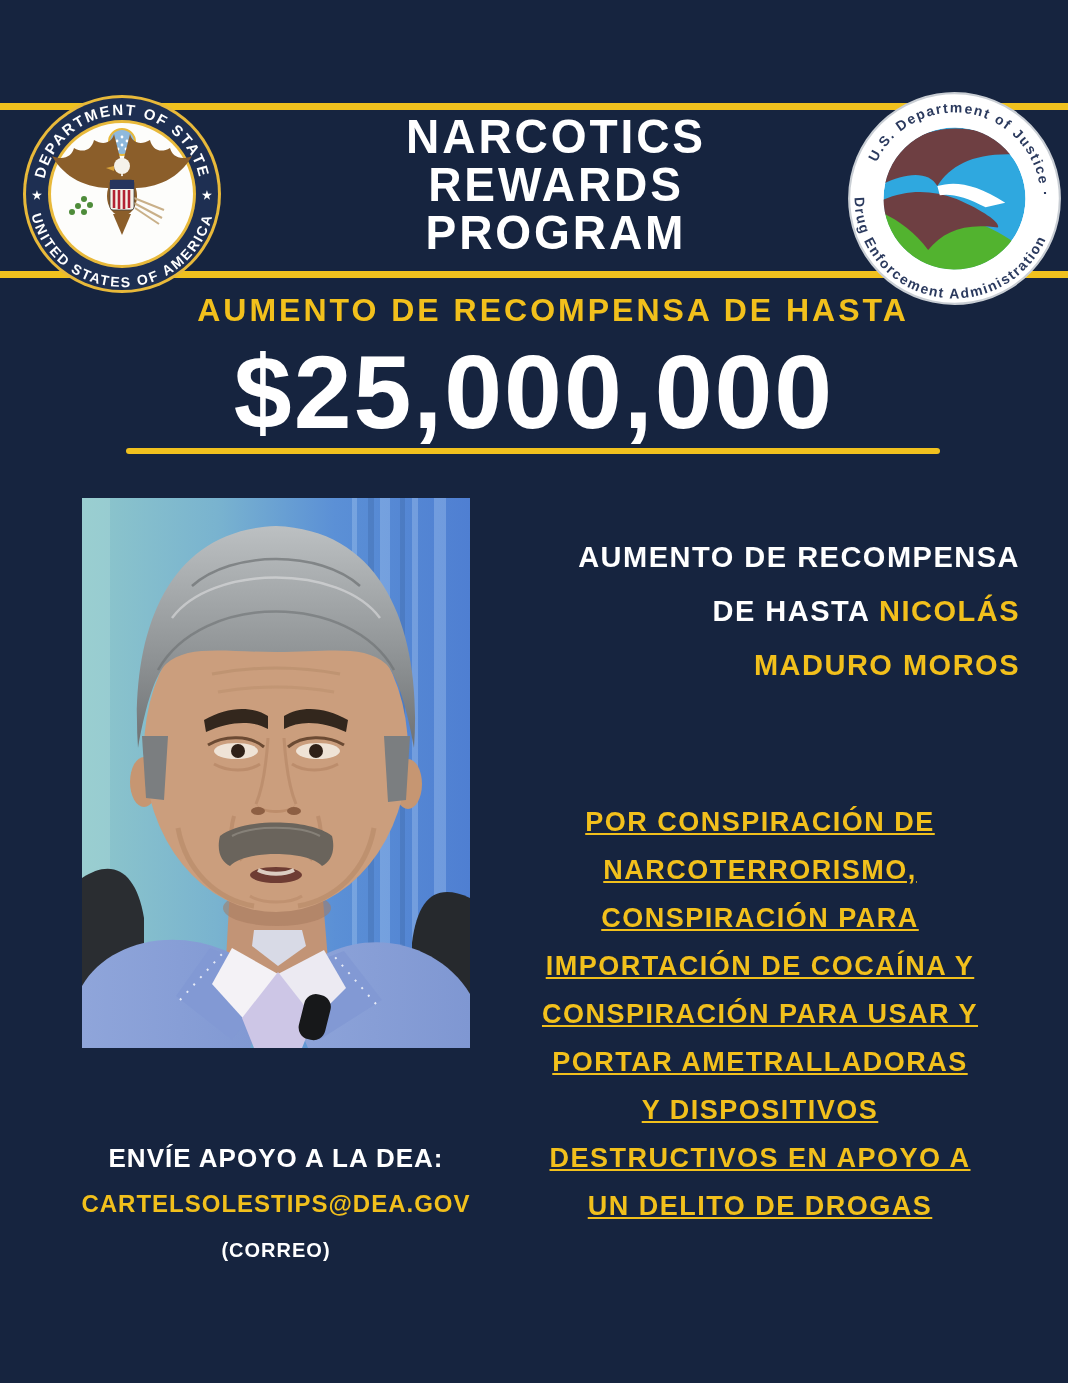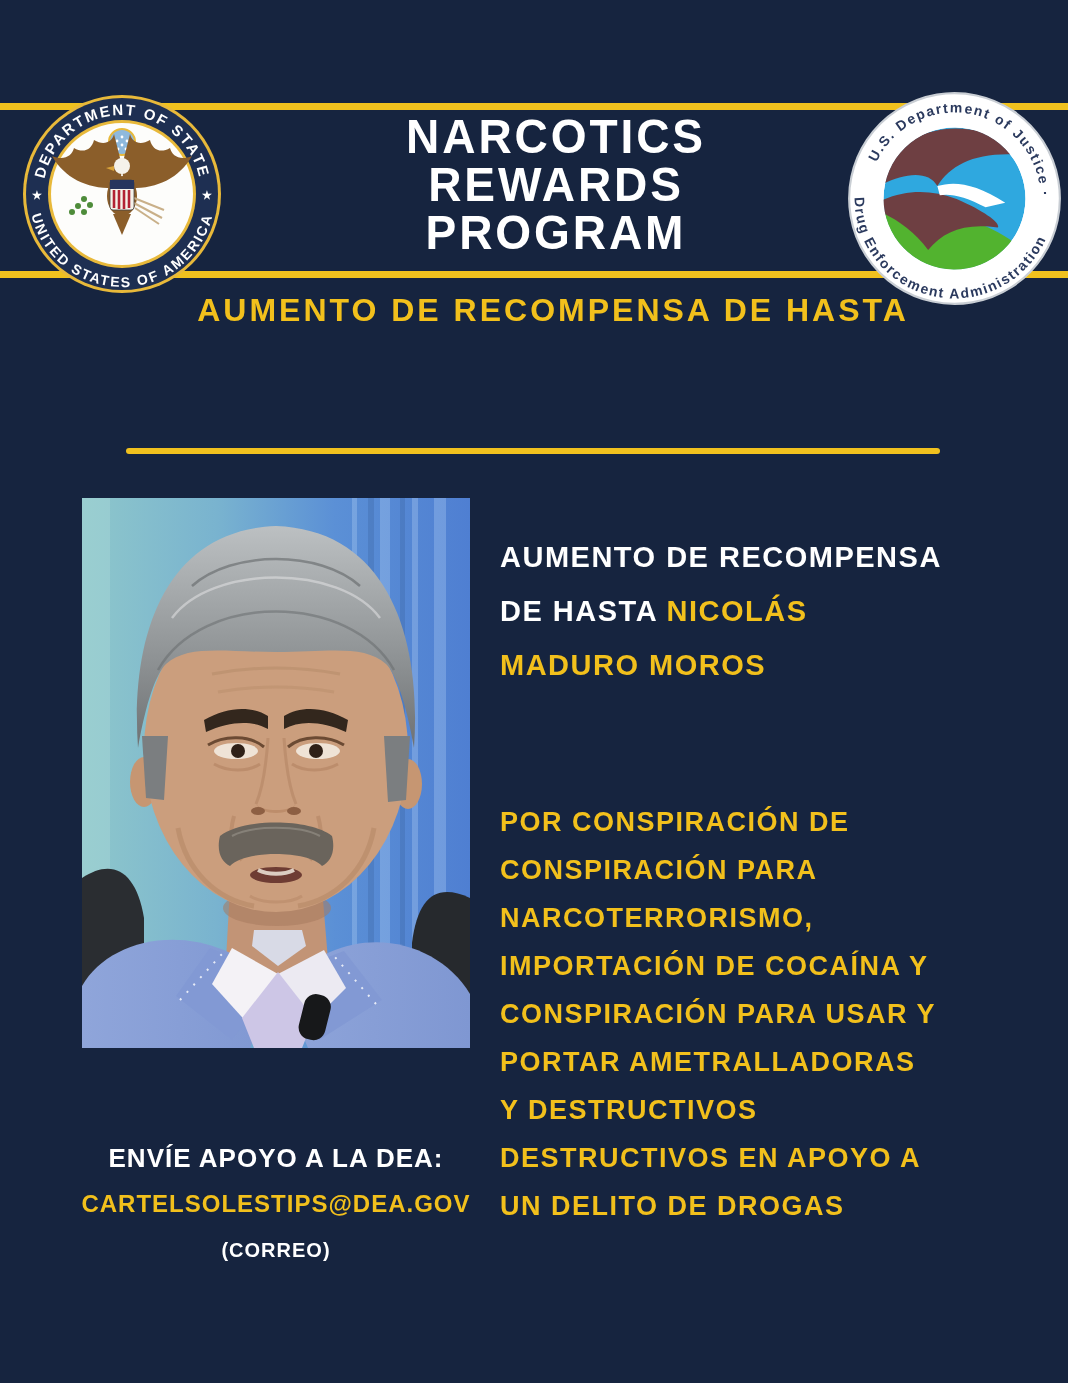--- a/index.html
+++ b/index.html
@@ -17,22 +17,22 @@
   .seal text{font-family:"Liberation Sans",sans-serif;}
   .title{position:absolute;left:0;right:0;top:113px;text-align:center;z-index:0;margin-left:44px;}
   .title-line{color:#FFFFFF;font-size:48px;line-height:48px;letter-spacing:3px;transform:scaleX(.96);transform-origin:center;}
   .yellow{color:#F2C01C;}
   .white{color:#FFFFFF;}
   .subtitle{position:absolute;left:0;right:0;top:292px;text-align:center;font-size:32px;letter-spacing:3px;padding-left:38px;}
   .amount{position:absolute;left:0;right:0;top:340px;text-align:center;color:#FFFFFF;font-size:104px;line-height:104px;letter-spacing:2px;}
   .amount-underline{position:absolute;left:126px;top:448px;width:814px;height:6px;background:#F0C11E;border-radius:3px;}
   .photo{position:absolute;left:82px;top:498px;width:388px;height:550px;margin:0;}
   .photo svg{display:block;width:388px;height:550px;}
-  .subject{position:absolute;left:500px;width:520px;top:530px;text-align:left;font-size:29px;line-height:54px;letter-spacing:1.5px;color:#FFFFFF;}
-  .charges{position:absolute;left:500px;width:520px;top:798px;text-align:left;font-size:27px;line-height:48px;letter-spacing:1.5px;}
+  .subject{position:absolute;left:500px;width:520px;top:530px;text-align:right;font-size:29px;line-height:54px;letter-spacing:1.5px;color:#FFFFFF;}
+  .charges{position:absolute;left:500px;width:520px;top:798px;text-align:center;font-size:27px;line-height:48px;letter-spacing:1.5px;text-decoration:underline;}
   .contact{position:absolute;left:46px;width:460px;top:1135px;text-align:center;line-height:46px;}
   .ct-intro{font-size:26px;letter-spacing:1px;}
   .ct-email{font-size:24px;letter-spacing:1px;}
   .ct-channel{font-size:20px;letter-spacing:1px;}
 </style>
 </head>
 <body>
 
 <div class="poster">
 
@@ -119,20 +119,21 @@
   </svg>
 
   <header class="title">
     <div class="title-line">NARCOTICS</div>
     <div class="title-line">REWARDS</div>
     <div class="title-line">PROGRAM</div>
   </header>
 
   <div class="subtitle yellow">AUMENTO DE RECOMPENSA DE HASTA</div>
 
+  <div class="amount">$25,000,000</div>
   <div class="amount-underline"></div>
 
   <figure class="photo">
     <svg viewBox="0 0 388 550">
       <defs>
         <linearGradient id="pbg" x1="0" y1="0" x2="1" y2="0">
           <stop offset="0" stop-color="#8EC7CB"></stop>
           <stop offset="0.35" stop-color="#79B3CF"></stop>
           <stop offset="0.65" stop-color="#5B90D6"></stop>
           <stop offset="1" stop-color="#4F7FD2"></stop>
@@ -224,26 +225,26 @@
   </figure>
 
   <section class="subject">
     <div class="s-line"><span class="white">AUMENTO DE RECOMPENSA</span></div>
     <div class="s-line"><span class="white">DE HASTA</span> <span class="yellow">NICOLÁS</span></div>
     <div class="s-line"><span class="yellow">MADURO MOROS</span></div>
   </section>
 
   <section class="charges yellow">
     <div class="c-line">POR CONSPIRACIÓN DE</div>
+    <div class="c-line">NARCOTERRORISMO,</div>
     <div class="c-line">CONSPIRACIÓN PARA</div>
-    <div class="c-line">NARCOTERRORISMO,</div>
     <div class="c-line">IMPORTACIÓN DE COCAÍNA Y</div>
     <div class="c-line">CONSPIRACIÓN PARA USAR Y</div>
     <div class="c-line">PORTAR AMETRALLADORAS</div>
-    <div class="c-line">Y DESTRUCTIVOS</div>
+    <div class="c-line">Y DISPOSITIVOS</div>
     <div class="c-line">DESTRUCTIVOS EN APOYO A</div>
     <div class="c-line">UN DELITO DE DROGAS</div>
   </section>
 
   <section class="contact">
     <div class="ct-intro white">ENVÍE APOYO A LA DEA:</div>
     <div class="ct-email yellow">CARTELSOLESTIPS@DEA.GOV</div>
     <div class="ct-channel white">(CORREO)</div>
   </section>
 

